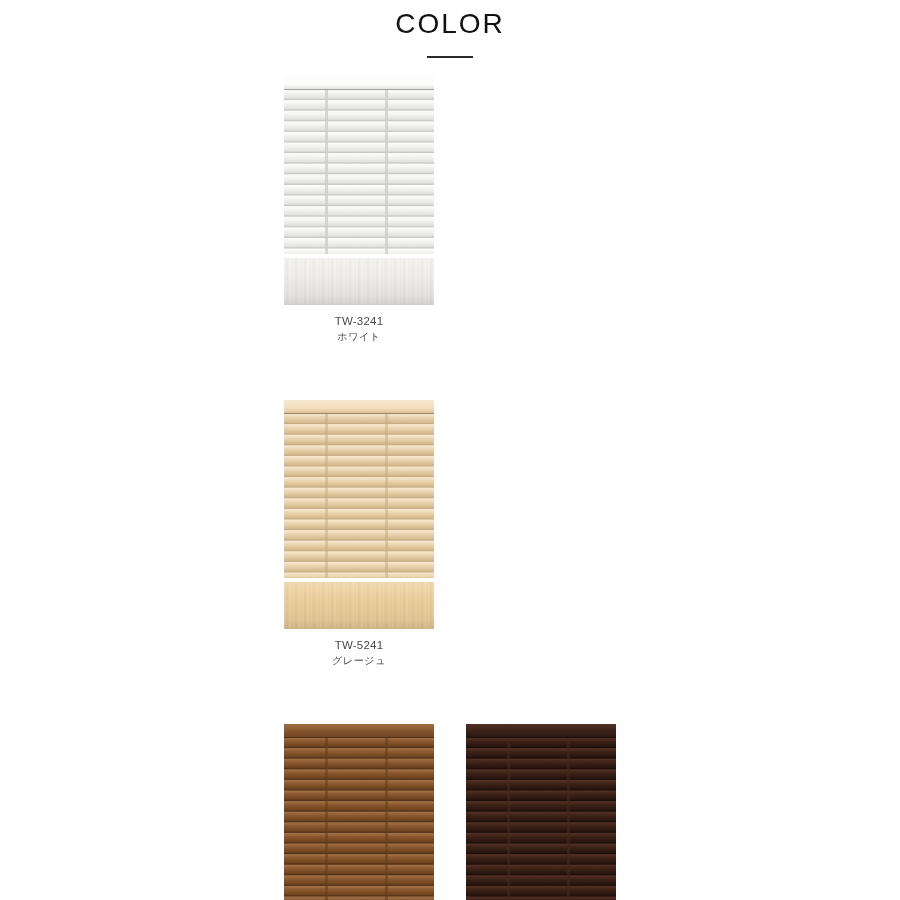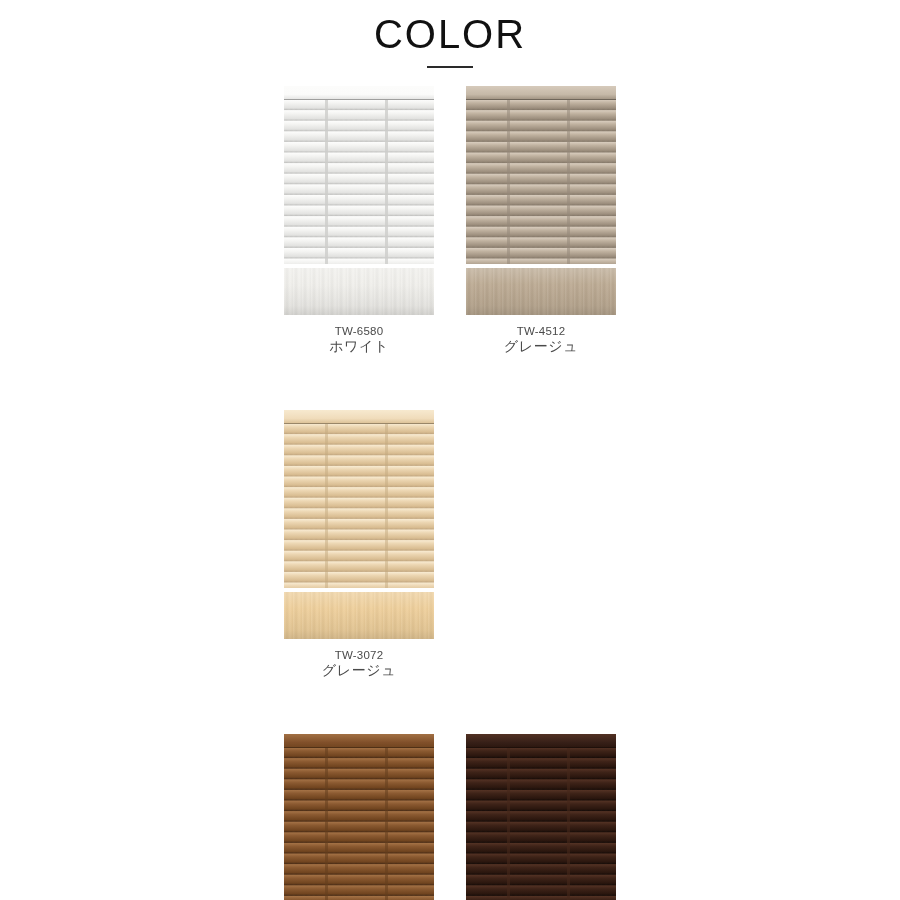--- a/index.html
+++ b/index.html
@@ -15,26 +15,26 @@
     position: relative;
   }
 
   
   .page-header {
     width: 100%;
     padding-top: 2px;
     text-align: center;
   }
   .page-title {
-    font-size: 40px;
+    font-size: 28px;
     letter-spacing: 2px;
     font-weight: 400;
     color: #111111;
     line-height: 44px;
-    margin: 10px;
+    margin: 0;
     font-family: "Liberation Sans", "DejaVu Sans", sans-serif;
   }
   .title-rule {
     width: 46px;
     height: 2px;
     background: #2a2a2a;
     margin: 10px auto 0 auto;
   }
 
   
@@ -122,21 +122,21 @@
     text-align: center;
     line-height: 15px;
     white-space: nowrap;
   }
   .caption-code {
     font-size: 11.5px;
     color: #4a4a4a;
     letter-spacing: 0.2px;
   }
   .caption-name {
-    font-size: 14px;
+    font-size: 10px;
     color: #4a4a4a;
     letter-spacing: 0.6px;
   }
 </style>
 </head>
 <body>
 
 <div class="page-header">
   <div class="page-title">COLOR</div>
   <div class="title-rule"></div>
@@ -148,54 +148,38 @@
         <div class="blind-headrail" style="background: linear-gradient(rgb(252, 252, 251) 0%, rgb(251, 251, 250) 60%, rgb(226, 226, 224) 100%);"></div>
         <div class="blind-slats" style="background: repeating-linear-gradient(rgb(252, 252, 251) 0px, rgb(244, 244, 242) 3px, rgb(226, 226, 224) 8px, rgba(150, 150, 148, 0.45) 9.6px, rgb(252, 252, 251) 10.6px), repeating-linear-gradient(90deg, rgba(255, 255, 255, 0.05) 0px, rgba(0, 0, 0, 0.05) 2px, rgba(255, 255, 255, 0.04) 5px);"></div>
         <div class="tape t1" style="background: rgba(205, 205, 202, 0.8);"></div>
         <div class="tape t2" style="background: rgba(205, 205, 202, 0.8);"></div>
       </div>
       <div class="swatch-gap"></div>
       <div class="swatch" style="background: rgb(241, 240, 236);">
         <div class="swatch-grain" style="background: linear-gradient(rgba(255, 255, 255, 0.22) 0%, rgba(255, 255, 255, 0.02) 35%, rgba(0, 0, 0, 0.05) 80%, rgba(0, 0, 0, 0.12) 100%), repeating-linear-gradient(90deg, rgba(255, 255, 255, 0.1) 0px, rgba(0, 0, 0, 0.043) 3px, rgba(255, 255, 255, 0.07) 6px, rgba(0, 0, 0, 0.03) 9px);"></div>
       </div>
       <div class="caption">
-        <div class="caption-code">TW-6580</div>
+        <div class="caption-code">TW-3241</div>
         <div class="caption-name">ホワイト</div>
-      </div>
-    </div>
-    <div class="color-cell">
-      <div class="blind" style="background: rgb(192, 178, 160);">
-        <div class="blind-headrail" style="background: linear-gradient(rgb(214, 202, 187) 0%, rgb(198, 185, 168) 60%, rgb(157, 143, 126) 100%);"></div>
-        <div class="blind-slats" style="background: repeating-linear-gradient(rgb(214, 202, 187) 0px, rgb(192, 178, 160) 3px, rgb(157, 143, 126) 8px, rgba(96, 84, 70, 0.55) 9.6px, rgb(214, 202, 187) 10.6px), repeating-linear-gradient(90deg, rgba(255, 255, 255, 0.05) 0px, rgba(0, 0, 0, 0.05) 2px, rgba(255, 255, 255, 0.04) 5px);"></div>
-        <div class="tape t1" style="background: rgba(150, 137, 122, 0.55);"></div>
-        <div class="tape t2" style="background: rgba(150, 137, 122, 0.55);"></div>
-      </div>
-      <div class="swatch-gap"></div>
-      <div class="swatch" style="background: rgb(188, 170, 146);">
-        <div class="swatch-grain" style="background: linear-gradient(rgba(255, 255, 255, 0.22) 0%, rgba(255, 255, 255, 0.02) 35%, rgba(0, 0, 0, 0.05) 80%, rgba(0, 0, 0, 0.12) 100%), repeating-linear-gradient(90deg, rgba(255, 255, 255, 0.1) 0px, rgba(0, 0, 0, 0.043) 3px, rgba(255, 255, 255, 0.07) 6px, rgba(0, 0, 0, 0.03) 9px);"></div>
-      </div>
-      <div class="caption">
-        <div class="caption-code">TW-4512</div>
-        <div class="caption-name">グレージュ</div>
       </div>
     </div>
     <div class="row-spacer"></div>
     <div class="color-cell">
       <div class="blind" style="background: rgb(236, 214, 178);">
         <div class="blind-headrail" style="background: linear-gradient(rgb(247, 233, 207) 0%, rgb(240, 220, 187) 60%, rgb(217, 189, 146) 100%);"></div>
         <div class="blind-slats" style="background: repeating-linear-gradient(rgb(247, 233, 207) 0px, rgb(236, 214, 178) 3px, rgb(217, 189, 146) 8px, rgba(166, 133, 90, 0.5) 9.6px, rgb(247, 233, 207) 10.6px), repeating-linear-gradient(90deg, rgba(255, 255, 255, 0.05) 0px, rgba(0, 0, 0, 0.05) 2px, rgba(255, 255, 255, 0.04) 5px);"></div>
         <div class="tape t1" style="background: rgba(196, 169, 128, 0.5);"></div>
         <div class="tape t2" style="background: rgba(196, 169, 128, 0.5);"></div>
       </div>
       <div class="swatch-gap"></div>
       <div class="swatch" style="background: rgb(239, 207, 154);">
         <div class="swatch-grain" style="background: linear-gradient(rgba(255, 255, 255, 0.22) 0%, rgba(255, 255, 255, 0.02) 35%, rgba(0, 0, 0, 0.05) 80%, rgba(0, 0, 0, 0.12) 100%), repeating-linear-gradient(90deg, rgba(255, 255, 255, 0.1) 0px, rgba(0, 0, 0, 0.043) 3px, rgba(255, 255, 255, 0.07) 6px, rgba(0, 0, 0, 0.03) 9px);"></div>
       </div>
       <div class="caption">
-        <div class="caption-code">TW-3072</div>
+        <div class="caption-code">TW-5241</div>
         <div class="caption-name">グレージュ</div>
       </div>
     </div>
     <div class="row-spacer"></div>
     <div class="color-cell">
       <div class="blind" style="background: rgb(139, 90, 49);">
         <div class="blind-headrail" style="background: linear-gradient(rgb(162, 112, 68) 0%, rgb(129, 80, 42) 60%, rgb(112, 68, 31) 100%);"></div>
         <div class="blind-slats" style="background: repeating-linear-gradient(rgb(162, 112, 68) 0px, rgb(139, 90, 49) 3px, rgb(112, 68, 31) 8px, rgba(45, 23, 8, 0.62) 9.6px, rgb(162, 112, 68) 10.6px), repeating-linear-gradient(90deg, rgba(255, 255, 255, 0.05) 0px, rgba(0, 0, 0, 0.05) 2px, rgba(255, 255, 255, 0.04) 5px);"></div>
         <div class="tape t1" style="background: rgba(100, 62, 30, 0.55);"></div>
         <div class="tape t2" style="background: rgba(100, 62, 30, 0.55);"></div>

